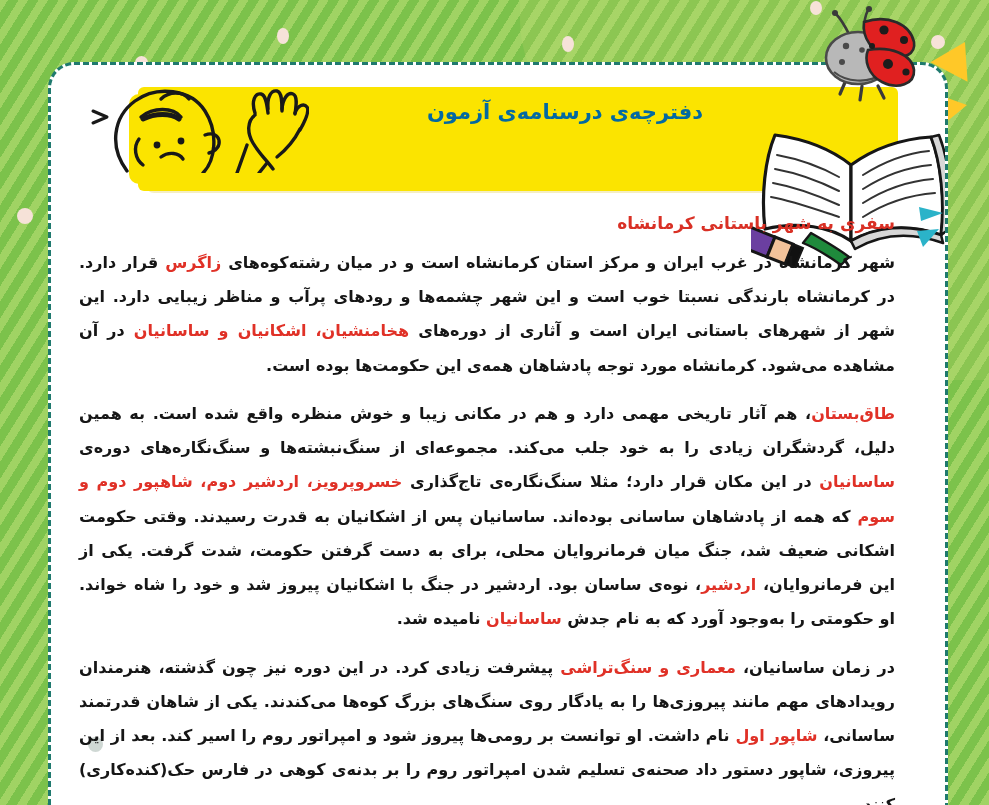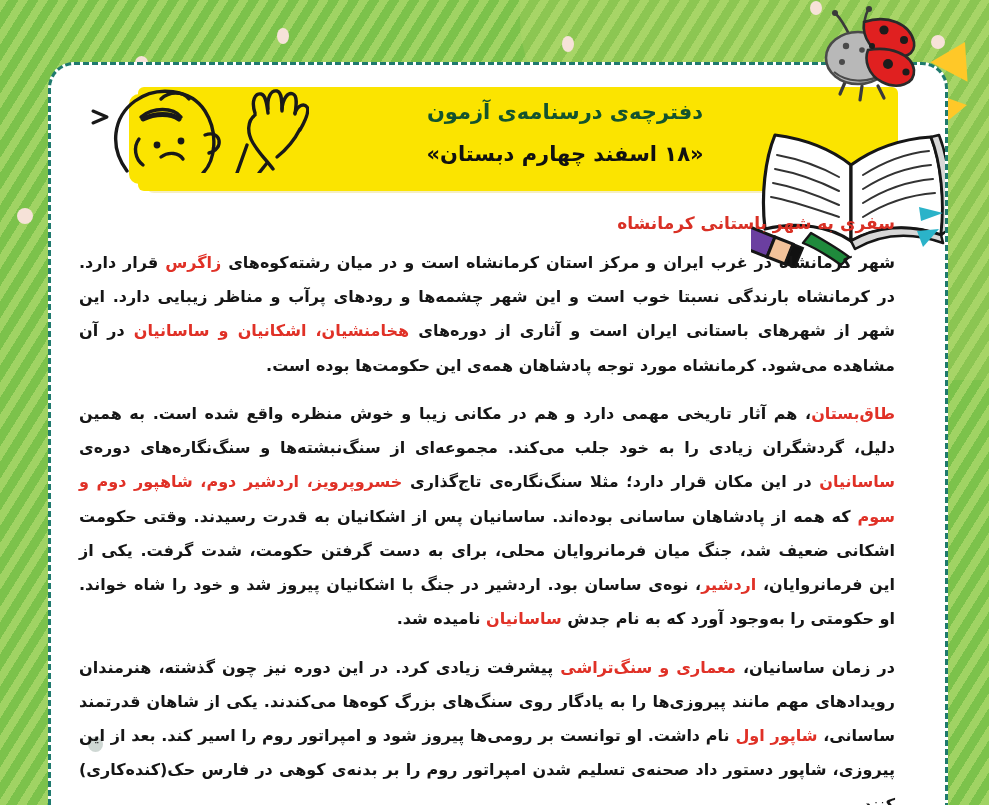--- a/index.html
+++ b/index.html
@@ -144,21 +144,21 @@
     border-radius: 0 0 8px 8px;
     opacity: .6;
   }
 
   .banner-title {
     position: absolute;
     right: 168px;
     top: 14px;
     width: 330px;
     text-align: center;
-    color: #14532d;
+    color: #0369a1;
     font-weight: bold;
     font-size: 21px;
     line-height: 1.05;
     letter-spacing: -0.3px;
     direction: rtl;
   }
   .banner-sub {
     position: absolute;
     right: 168px;
     top: 56px;
@@ -238,21 +238,20 @@
   <div class="tri t1"></div>
   <div class="tri t2"></div>
 
   <div class="card">
 
     <div class="dot d8"></div>
 
     <div class="banner-shadow"></div>
     <div class="banner">
       <div class="banner-title">دفترچه‌ی درسنامه‌ی آزمون</div>
-      <div class="banner-sub">«۱۸ اسفند چهارم دبستان»</div>
     </div>
 
     <div class="mascot">
       <svg width="240" height="100" viewBox="0 0 240 100">
         <g fill="none" stroke="#191919" stroke-width="3.4" stroke-linecap="round" stroke-linejoin="round">
 
           <path d="M58 98 C40 74 44 44 66 28 C88 12 122 16 136 38 C150 60 146 88 134 100"></path>
 
           <path d="M92 26 C100 18 114 18 120 26"></path>
 

